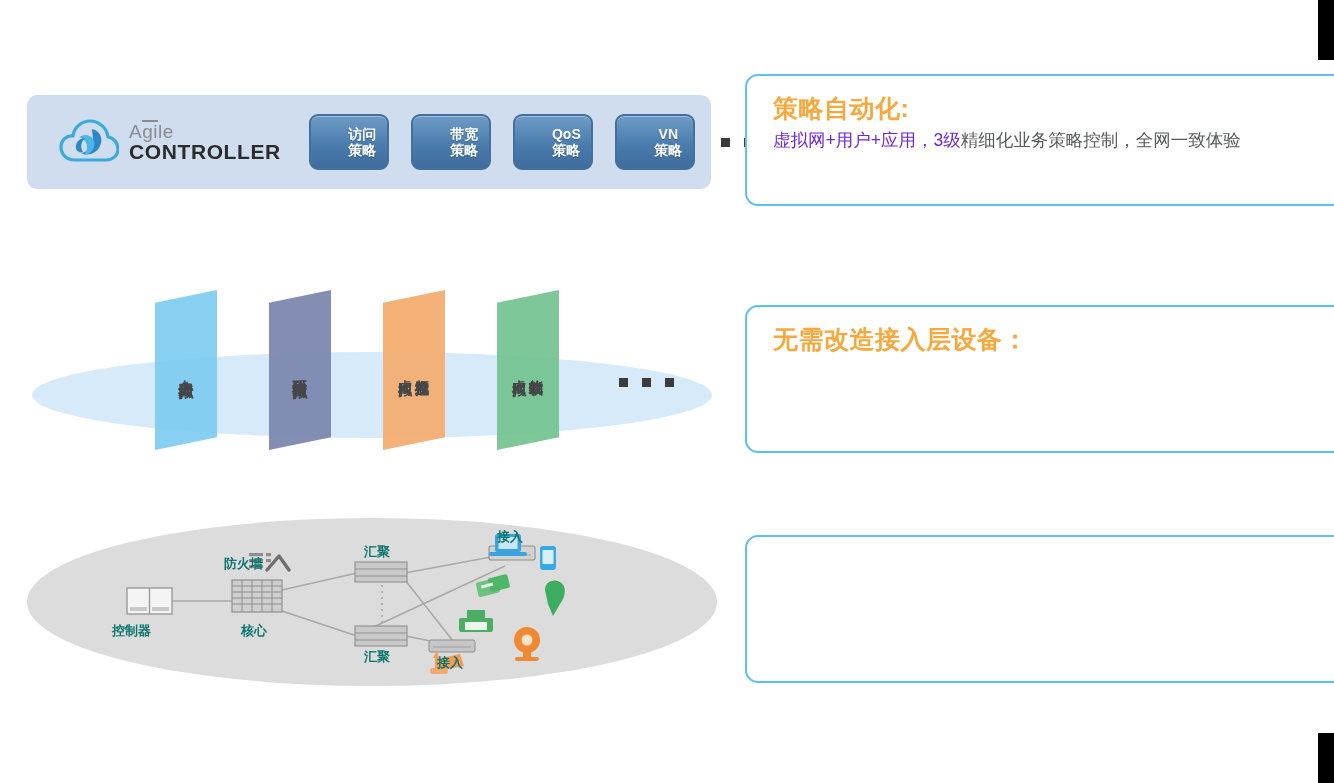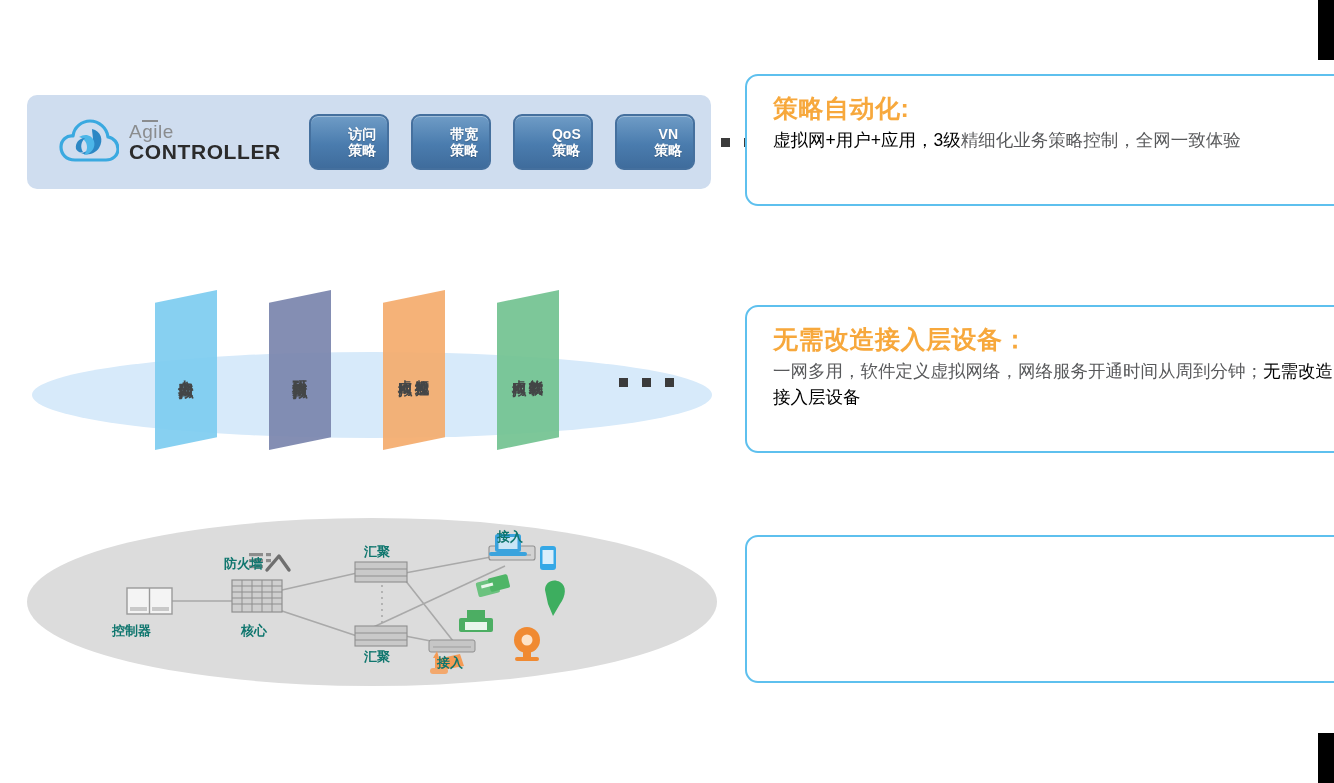--- a/index.html
+++ b/index.html
@@ -98,21 +98,21 @@
   .card-1{top:74px;height:132px;}
   .card-2{top:305px;height:148px;}
   .card-3{top:535px;height:148px;}
   .card-title{
     font-size:25px;font-weight:bold;color:#f7a83c;line-height:1.15;margin-bottom:4px;
     letter-spacing:.5px;
   }
   .card-body{
     font-size:17.5px;line-height:1.5;color:#58595b;
   }
-  .hl{color:#000000;}
+  .hl{color:#6d28d9;}
 </style>
 </head>
 <body>
 
 <div class="stage">
 
   <div class="controller-bar">
 
     <div class="logo-wrap">
       <span class="cloud-icon">
@@ -297,23 +297,20 @@
 
   <div class="card card-1">
     <div class="card-title">策略自动化:</div>
     <div class="card-body">
       <span class="hl">虚拟网+用户+应用，3级</span><span>精细化业务策略控制，全网一致体验</span>
     </div>
   </div>
 
   <div class="card card-2">
     <div class="card-title">无需改造接入层设备：</div>
-    <div class="card-body">
-      <span>一网多用，软件定义虚拟网络，网络服务开通时间从周到分钟；</span><span class="hl">无需改造接入层设备</span>
-    </div>
   </div>
 
   <div class="card card-3">
   </div>
 
   <div class="edge-strip edge-top"></div>
   <div class="edge-strip edge-bottom"></div>
 </div>
 
 </body></html>

